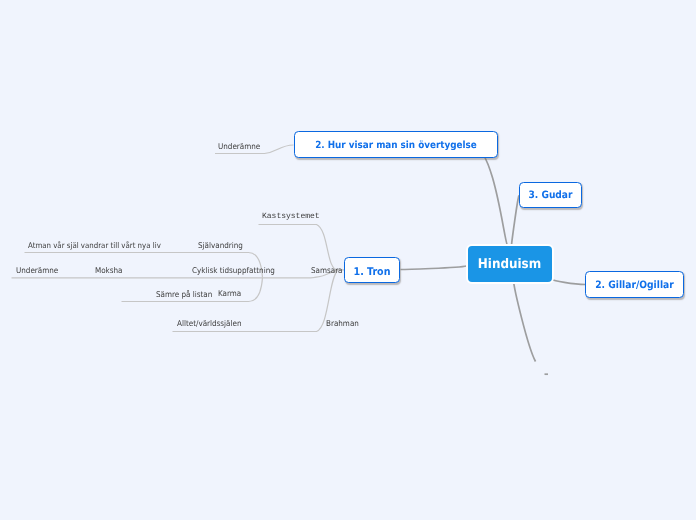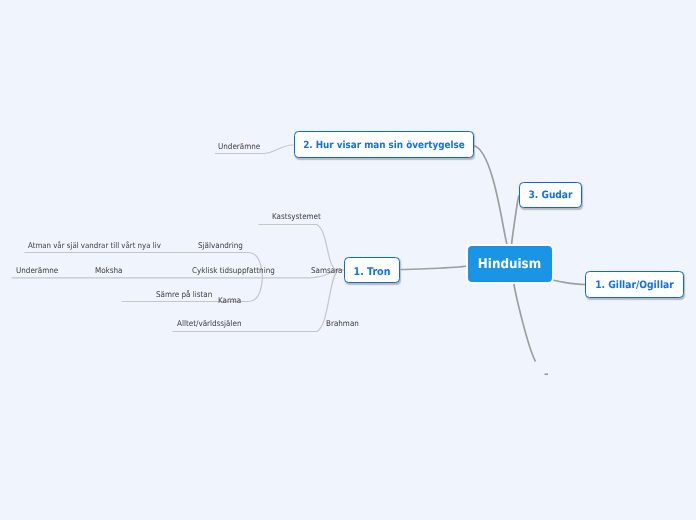--- a/index.html
+++ b/index.html
@@ -48,38 +48,38 @@
   </svg>
 
   <div class="node root" style="left:465.5px;top:243.8px;width:88px;height:40px;">
     <span style="position:relative;top:1px;">Hinduism</span>
   </div>
 
   <div class="node nb" style="left:344px;top:257px;width:56px;height:26px;">
     <span style="font-size:10.6px;position:relative;top:1.5px">1. Tron</span>
   </div>
 
-  <div class="node nb" style="left:294px;top:131px;width:180px;height:27px;">
+  <div class="node nb" style="left:294px;top:131px;width:204px;height:27px;">
     <span style="font-size:9.8px;position:relative;top:1px">2. Hur visar man sin övertygelse</span>
   </div>
 
   <div class="node nb" style="left:519px;top:182px;width:63px;height:26px;">
     <span style="font-size:10.1px;position:relative;top:0.5px">3. Gudar</span>
   </div>
 
   <div class="node nb" style="left:585px;top:271px;width:99px;height:27px;">
-    <span style="font-size:10.2px;position:relative;top:1px">1. Gillar/Ogillar</span>
+    <span style="font-size:10.2px;position:relative;top:1px">2. Gillar/Ogillar</span>
   </div>
 
 
   <div class="lbl" style="left:218px;top:142px;">Underämne</div>
-  <div class="lbl" style="left:272px;top:212px;">Kastsystemet</div>
+  <div class="lbl" style="left:262px;top:212px;font-family:Liberation Mono, monospace;">Kastsystemet</div>
   <div class="lbl" style="left:263px;top:266px;margin-left:48px;">Samsara</div>
   <div class="lbl" style="left:278px;top:319px;margin-left:48px;">Brahman</div>
   <div class="lbl" style="left:198px;top:241px;">Självandring</div>
   <div class="lbl" style="left:161px;top:266px;margin-left:31px;">Cyklisk tidsuppfattning</div>
-  <div class="lbl" style="left:218px;top:296px;">Karma</div>
+  <div class="lbl" style="left:218px;top:289px;">Karma</div>
   <div class="lbl" style="left:28px;top:241px;font-size:7.8px;">Atman vår själ vandrar till vårt nya liv</div>
   <div class="lbl" style="left:16px;top:266px;">Underämne</div>
   <div class="lbl" style="left:95px;top:266px;">Moksha</div>
   <div class="lbl" style="left:116px;top:290px;margin-left:40px;">Sämre på listan</div>
   <div class="lbl" style="left:177px;top:319px;">Alltet/världssjälen</div>
 </div>
 
 </body></html>

